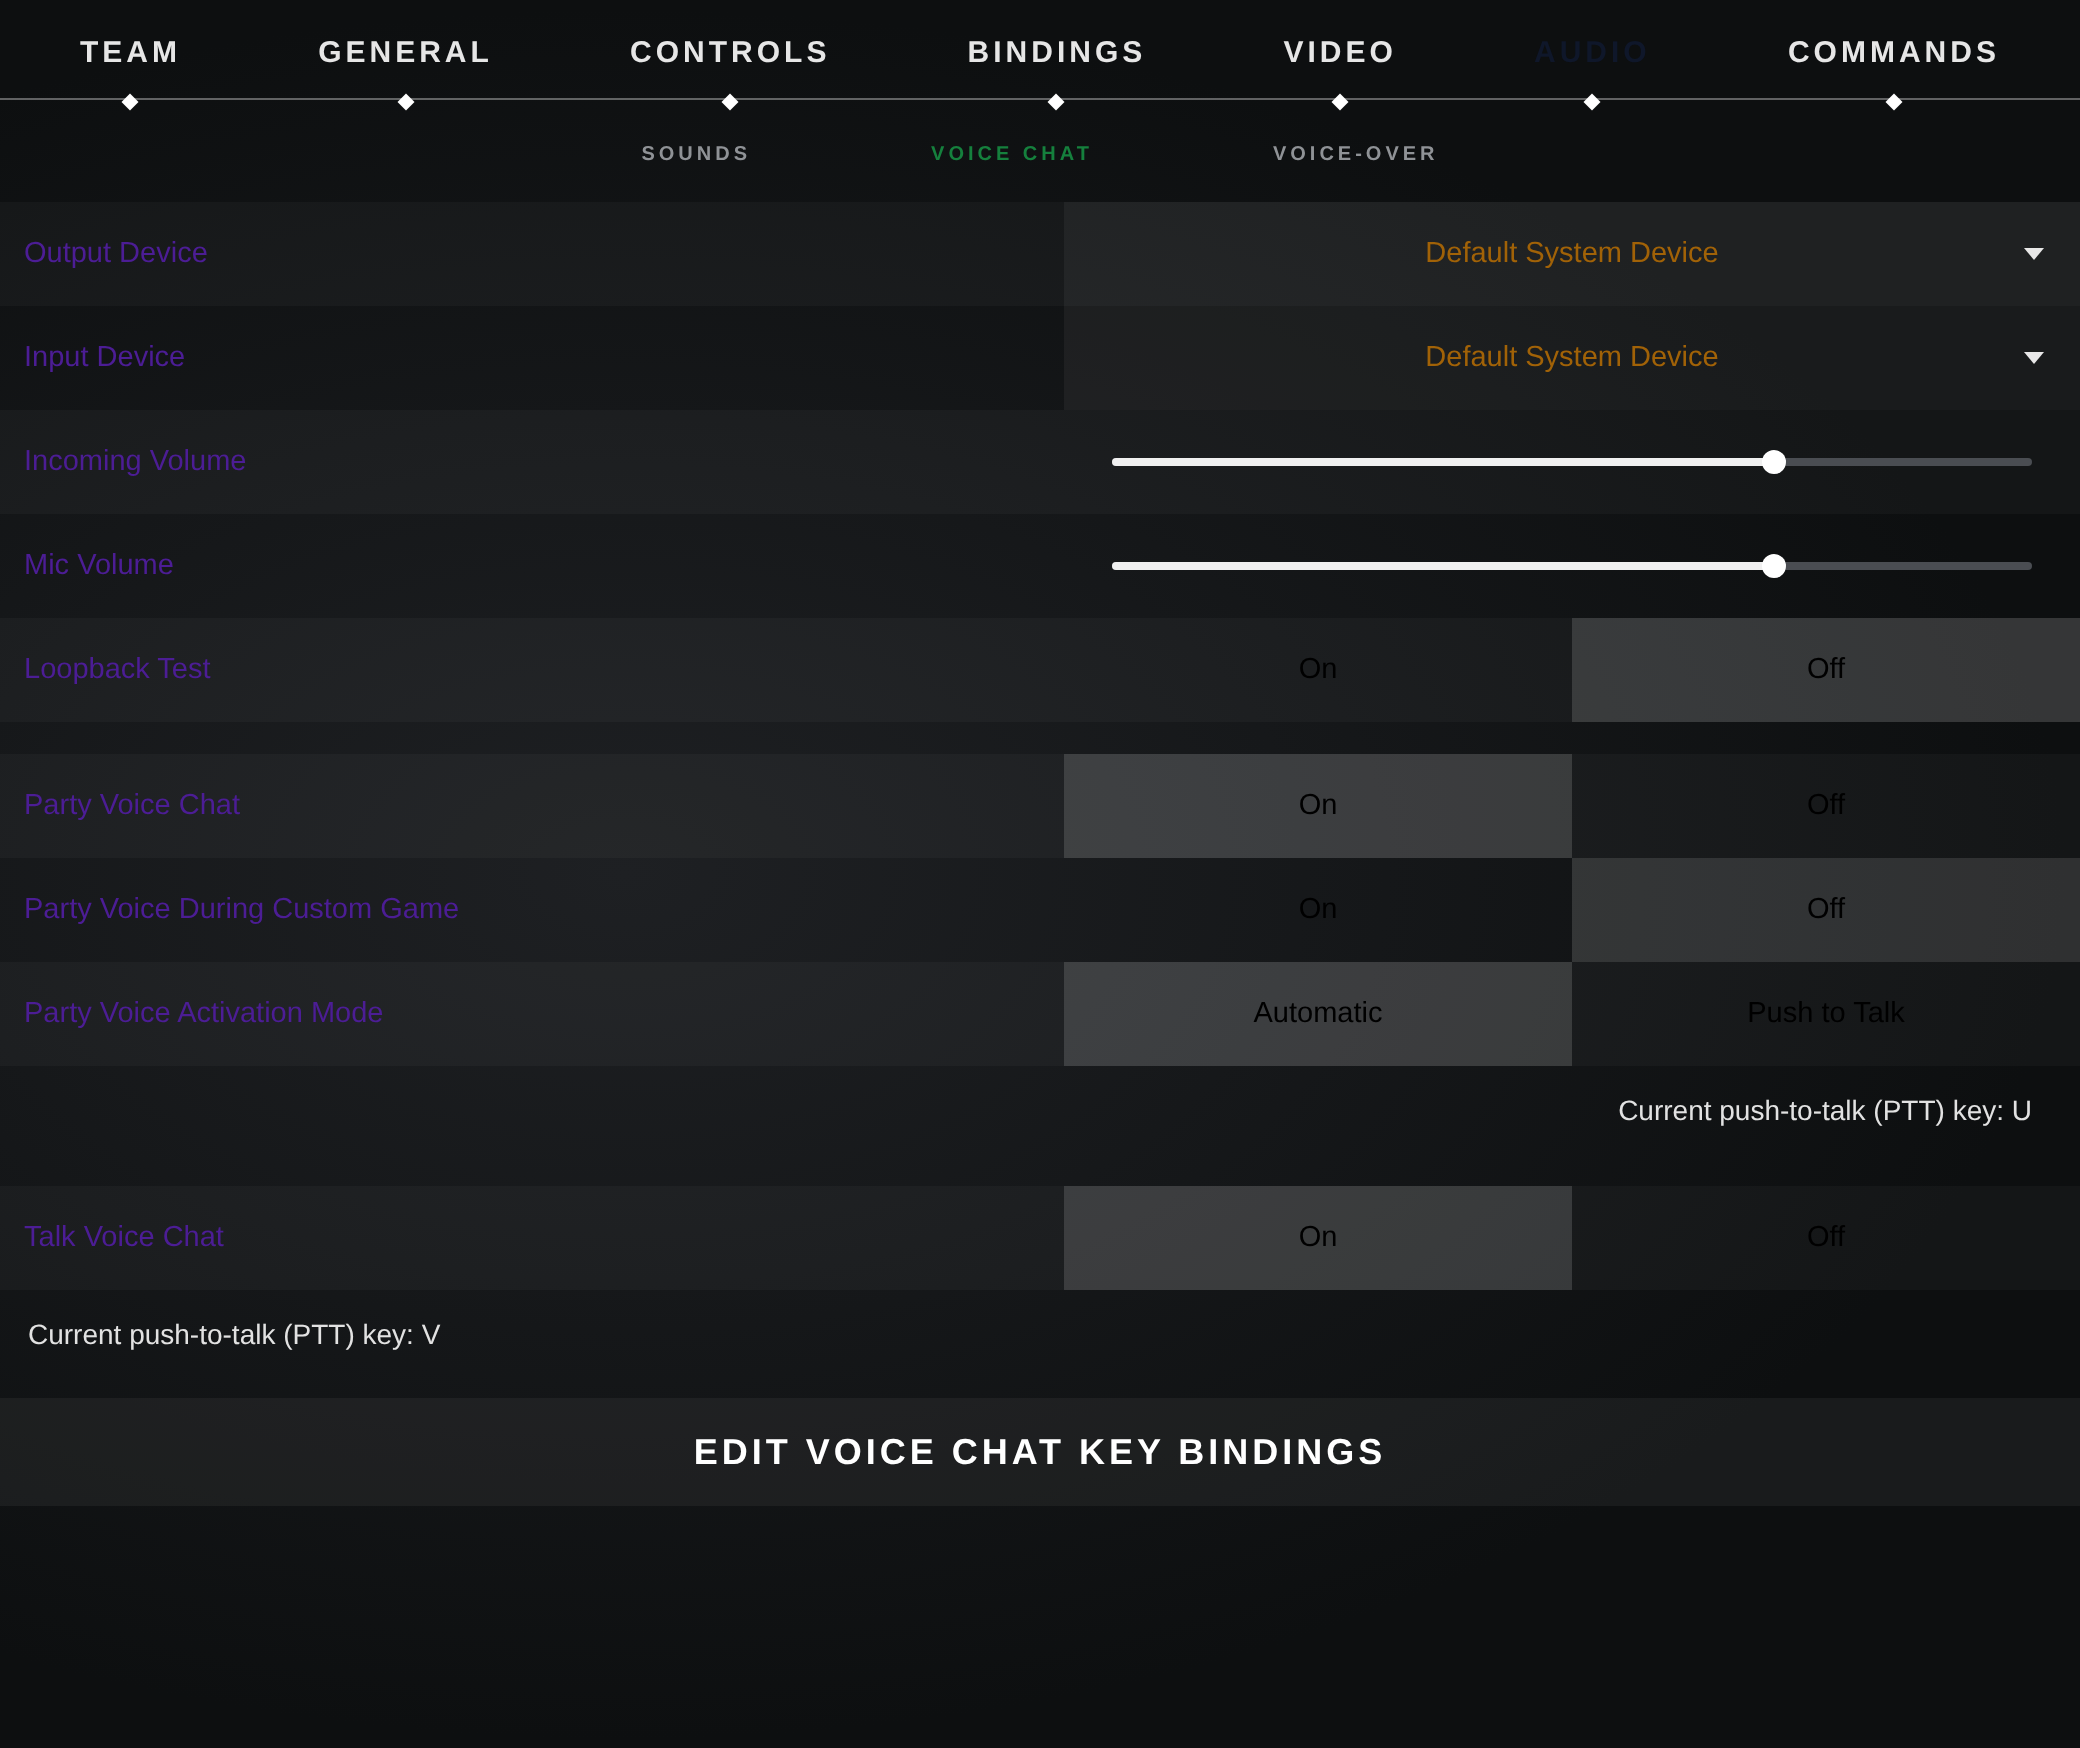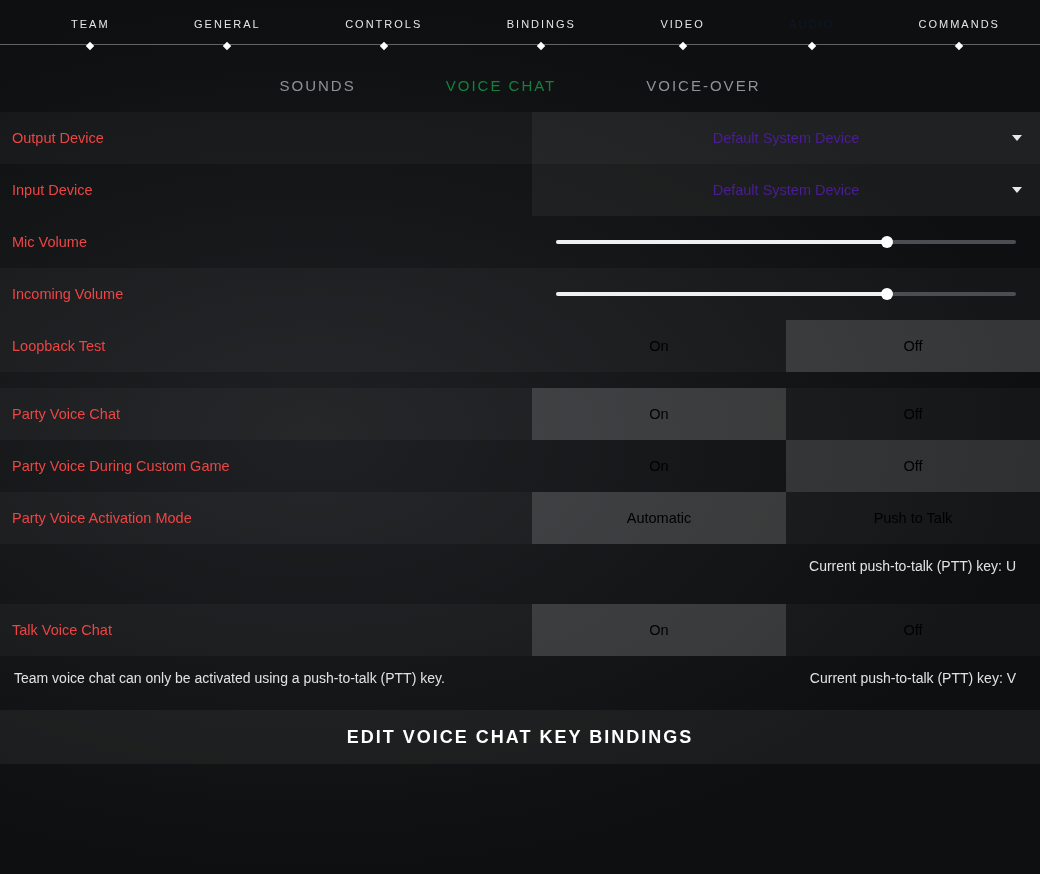--- a/index.html
+++ b/index.html
@@ -15,90 +15,88 @@
 
   
   .tabs-primary {
     display: flex;
     justify-content: space-between;
     padding: 18px 40px 14px 40px;
     border-bottom: 1px solid rgba(255,255,255,0.35);
     position: relative;
   }
   .tabs-primary .tab {
-    font-size: 11px;
-    font-weight: 400;
+    font-size: 15px;
+    font-weight: 700;
     letter-spacing: 2px;
     color: #e6e6e6;
     cursor: pointer;
     position: relative;
-    margin-left: 31px;
   }
   .tabs-primary .tab.active { color: #0f172a; }
   .tabs-primary .diamond {
     position: absolute;
     bottom: -19px;
     left: 50%;
     transform: translateX(-50%) rotate(45deg);
     width: 6px;
     height: 6px;
     background: #ffffff;
   }
 
   
   .tabs-secondary {
     display: flex;
     justify-content: center;
     gap: 90px;
     padding: 22px 0 18px 0;
   }
   .tabs-secondary .subtab {
-    font-size: 15px;
-    font-weight: 400;
+    font-size: 10px;
+    font-weight: 700;
     letter-spacing: 2px;
     color: #8f9296;
     cursor: pointer;
-    margin-top: 10px;
   }
   .tabs-secondary .subtab.active { color: #15803d; }
 
   
   .settings { }
   .section { margin-bottom: 16px; }
   .row {
     display: flex;
     align-items: center;
     height: 52px;
     padding-left: 12px;
   }
   .row.alt { background: rgba(255,255,255,0.03); }
   .row .label {
     flex: 0 0 520px;
     font-size: 14.5px;
-    color: #ef4444;
+    color: #4c1d95;
   }
   .row .control {
     flex: 1;
     height: 100%;
     position: relative;
   }
 
   
   .dropdown {
     height: 100%;
     background: rgba(255,255,255,0.05);
     display: flex;
     align-items: center;
     justify-content: center;
     position: relative;
     cursor: pointer;
   }
   .dropdown .value {
     font-size: 14.5px;
-    color: #4c1d95;
+    color: #a16207;
     text-align: center;
   }
   .dropdown .caret {
     position: absolute;
     right: 18px;
     top: 50%;
     transform: translateY(-50%);
     width: 0; height: 0;
     border-left: 5px solid transparent;
     border-right: 5px solid transparent;
@@ -212,41 +210,41 @@
     <div class="row">
       <div class="label">Input Device</div>
       <div class="control">
         <div class="dropdown">
           <span class="value">Default System Device</span>
           <span class="caret"></span>
         </div>
       </div>
     </div>
 
+    <div class="row alt">
+      <div class="label">Incoming Volume</div>
+      <div class="control slider-wrap">
+        <div class="slider">
+          <div class="fill" style="width: 72%;"></div>
+            <div class="knob" style="left: 72%;"></div>
+        </div>
+      </div>
+    </div>
+
     <div class="row">
       <div class="label">Mic Volume</div>
       <div class="control slider-wrap">
         <div class="slider">
           <div class="fill" style="width: 72%;"></div>
             <div class="knob" style="left: 72%;"></div>
         </div>
       </div>
     </div>
 
     <div class="row alt">
-      <div class="label">Incoming Volume</div>
-      <div class="control slider-wrap">
-        <div class="slider">
-          <div class="fill" style="width: 72%;"></div>
-            <div class="knob" style="left: 72%;"></div>
-        </div>
-      </div>
-    </div>
-
-    <div class="row alt">
       <div class="label">Loopback Test</div>
       <div class="control">
         <div class="toggle-pair">
           <div class="toggle-opt">On</div>
           <div class="toggle-opt selected">Off</div>
         </div>
       </div>
     </div>
 
   </div>
@@ -292,20 +290,19 @@
       <div class="label">Talk Voice Chat</div>
       <div class="control">
         <div class="toggle-pair">
           <div class="toggle-opt selected">On</div>
           <div class="toggle-opt">Off</div>
         </div>
       </div>
     </div>
 
     <div class="info-line two">
-      <span class="left">Team voice chat can only be activated using a push-to-talk (PTT) key.</span>
       <span>Current push-to-talk (PTT) key: V</span>
     </div>
   </div>
 
   <div class="big-button">EDIT VOICE CHAT KEY BINDINGS</div>
 
 </div>
 
 </body></html>

